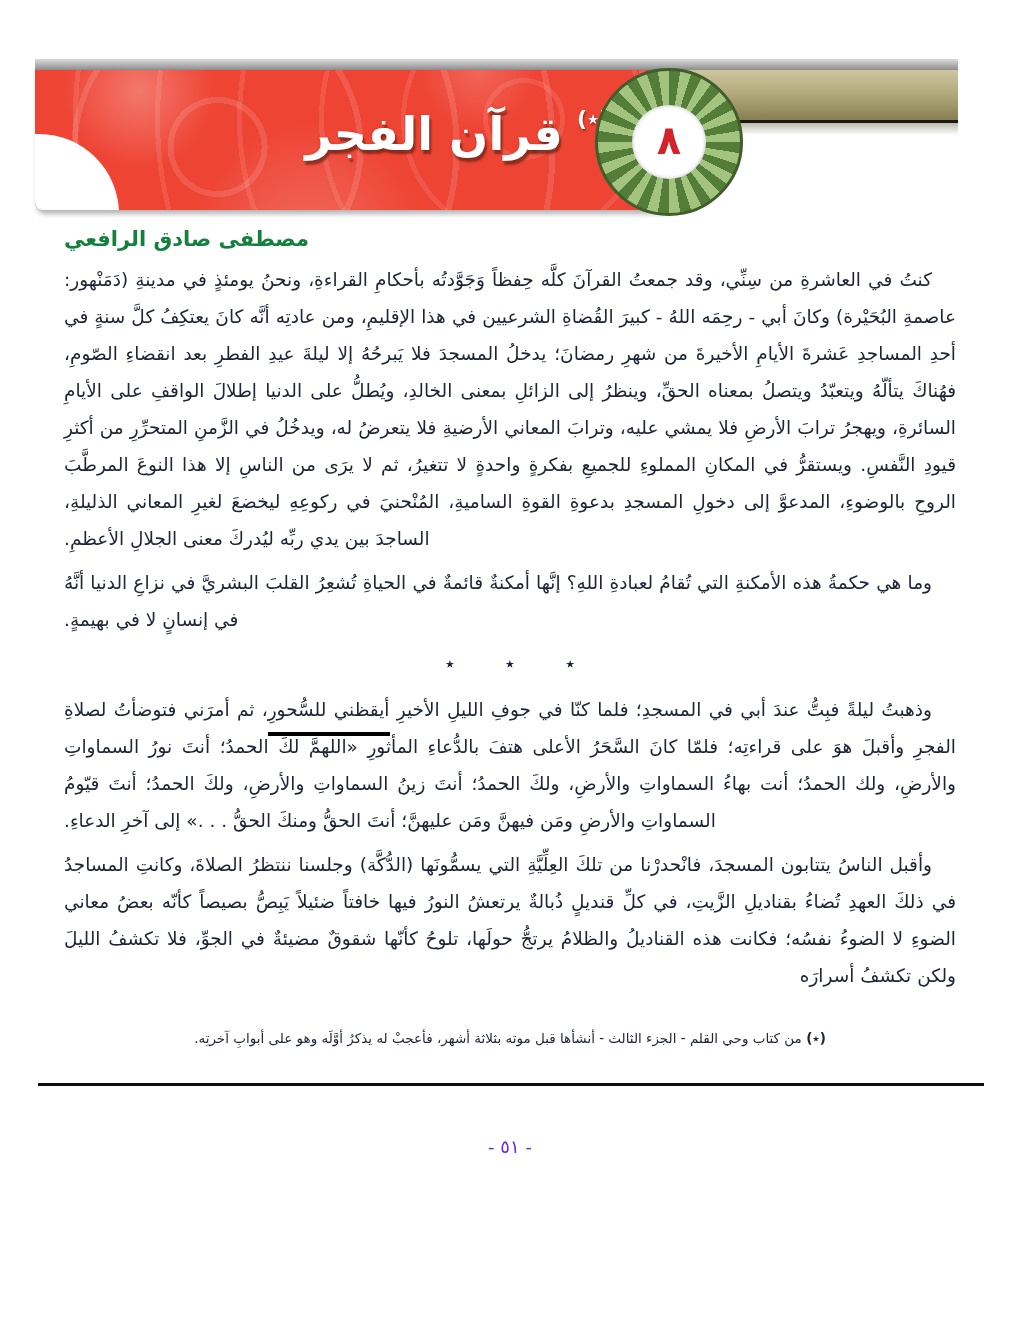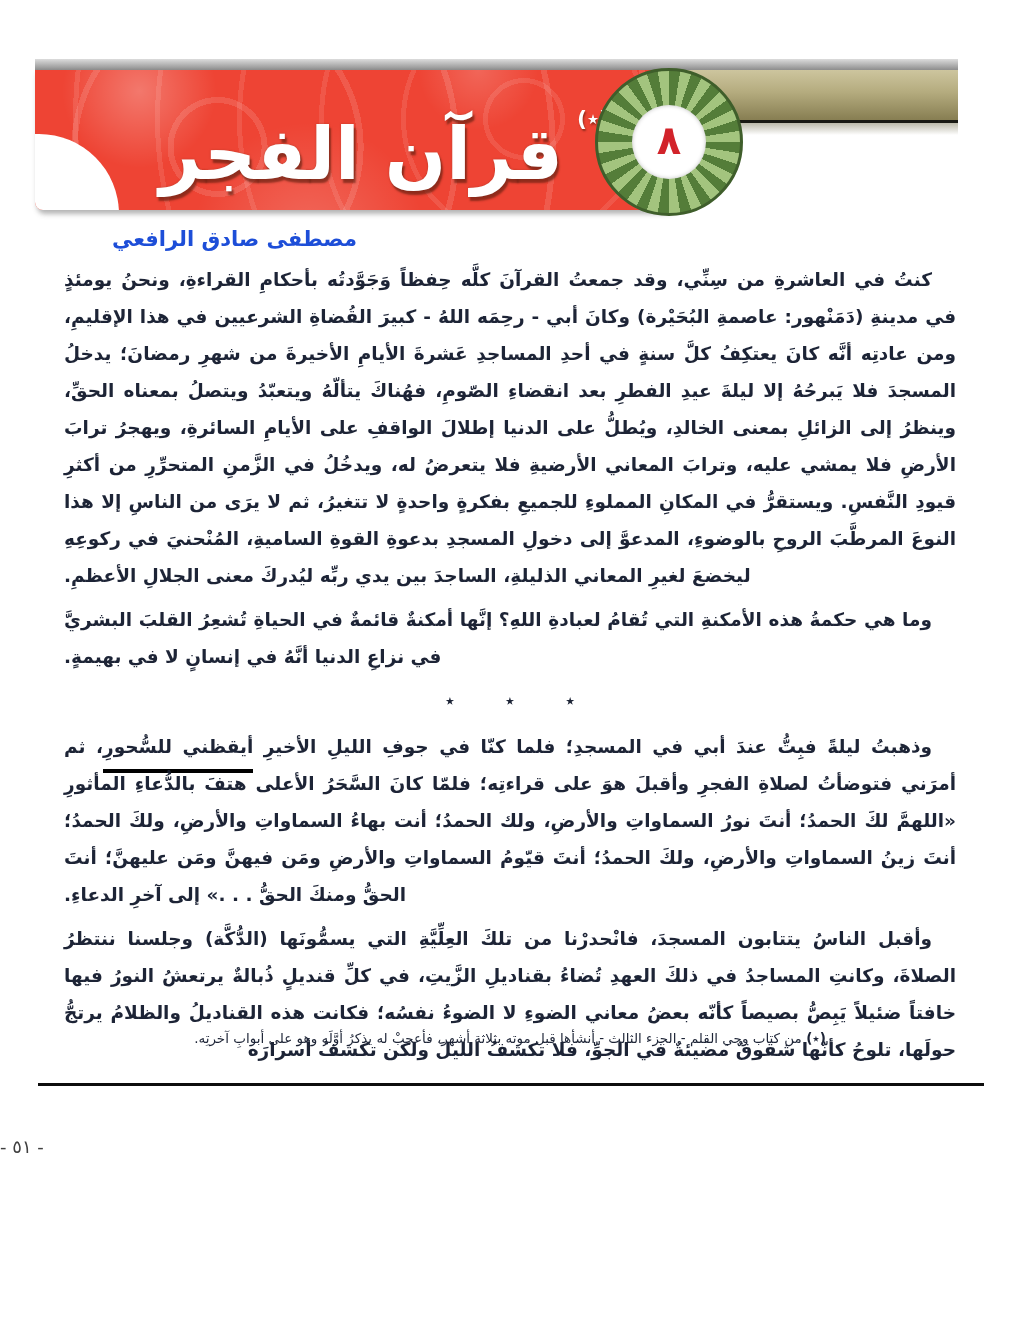--- a/index.html
+++ b/index.html
@@ -41,21 +41,21 @@
   }
   .banner-notch{
     position:absolute;left:-76px;top:64px;width:160px;height:160px;
     border-radius:50%;background:#ffffff;
   }
   .title-wrap{
     position:absolute;right:78px;top:30px;direction:rtl;
     display:flex;align-items:flex-start;gap:14px;
   }
   .chapter-title{
-    font-size:72px;font-weight:bold;color:#ffffff;line-height:1.5;
+    font-size:46px;font-weight:bold;color:#ffffff;line-height:1.5;
     text-shadow:2px 4px 2px rgba(95,30,15,.65), 0 0 2px rgba(130,45,25,.5);
     letter-spacing:1px;white-space:nowrap;
   }
   .title-marker{
     font-size:22px;font-weight:bold;color:#ffffff;margin-top:6px;
     text-shadow:1px 2px 2px rgba(95,30,15,.65);
   }
   .medallion{position:absolute;left:595px;top:68px;width:148px;height:148px;}
   .medallion-ring{
     position:absolute;inset:0;border-radius:50%;
@@ -70,46 +70,46 @@
     box-shadow:inset 0 0 4px rgba(0,0,0,.25);
   }
   .lesson-number{
     font-size:40px;font-weight:bold;color:#d2232a;line-height:1;
     transform:translateY(-2px);
   }
 
   
   .author{
     position:absolute;left:64px;top:227px;direction:rtl;
-    font-size:21px;font-weight:bold;color:#1d4ed8;white-space:nowrap;margin-left:48px;
+    font-size:21px;font-weight:bold;color:#15803d;white-space:nowrap;
   }
   .content{
     position:absolute;top:261px;left:64px;right:64px;direction:rtl;
     color:#1d2436;font-size:18.5px;line-height:37px;text-align:justify;
   }
-  .content p{margin:0 0 7px;text-indent:24px;text-align-last:left;font-weight:bold;}
+  .content p{margin:0 0 7px;text-indent:24px;text-align-last:left;}
   .content p.cont{text-align-last:right;}
   .separator{
     text-align:center;text-align-last:center;font-size:18px;color:#1d2436;
     word-spacing:44px;margin:6px 0 9px;font-weight:bold;
   }
   .u{border-bottom:4px solid #000;padding-bottom:12px;}
 
   
   .footnote-rule{
     position:absolute;left:38px;right:36px;top:1083px;height:3px;background:#0d0d0d;
   }
   .footnote{
     position:absolute;top:1028px;left:64px;right:64px;direction:rtl;
     text-align:center;font-size:13.5px;color:#1d2436;line-height:20px;
   }
   .footnote .fn-marker{font-weight:bold;}
   .page-number{
     position:absolute;top:1136px;left:0;right:0;direction:rtl;
-    text-align:left;font-size:18px;color:#404040;letter-spacing:2px;
+    text-align:center;font-size:18px;color:#6d28d9;letter-spacing:2px;
   }
 </style>
 </head>
 <body>
 
 <div class="page">
 
   <div class="gray-bar"></div>
   <div class="tan-bar"></div>
 

